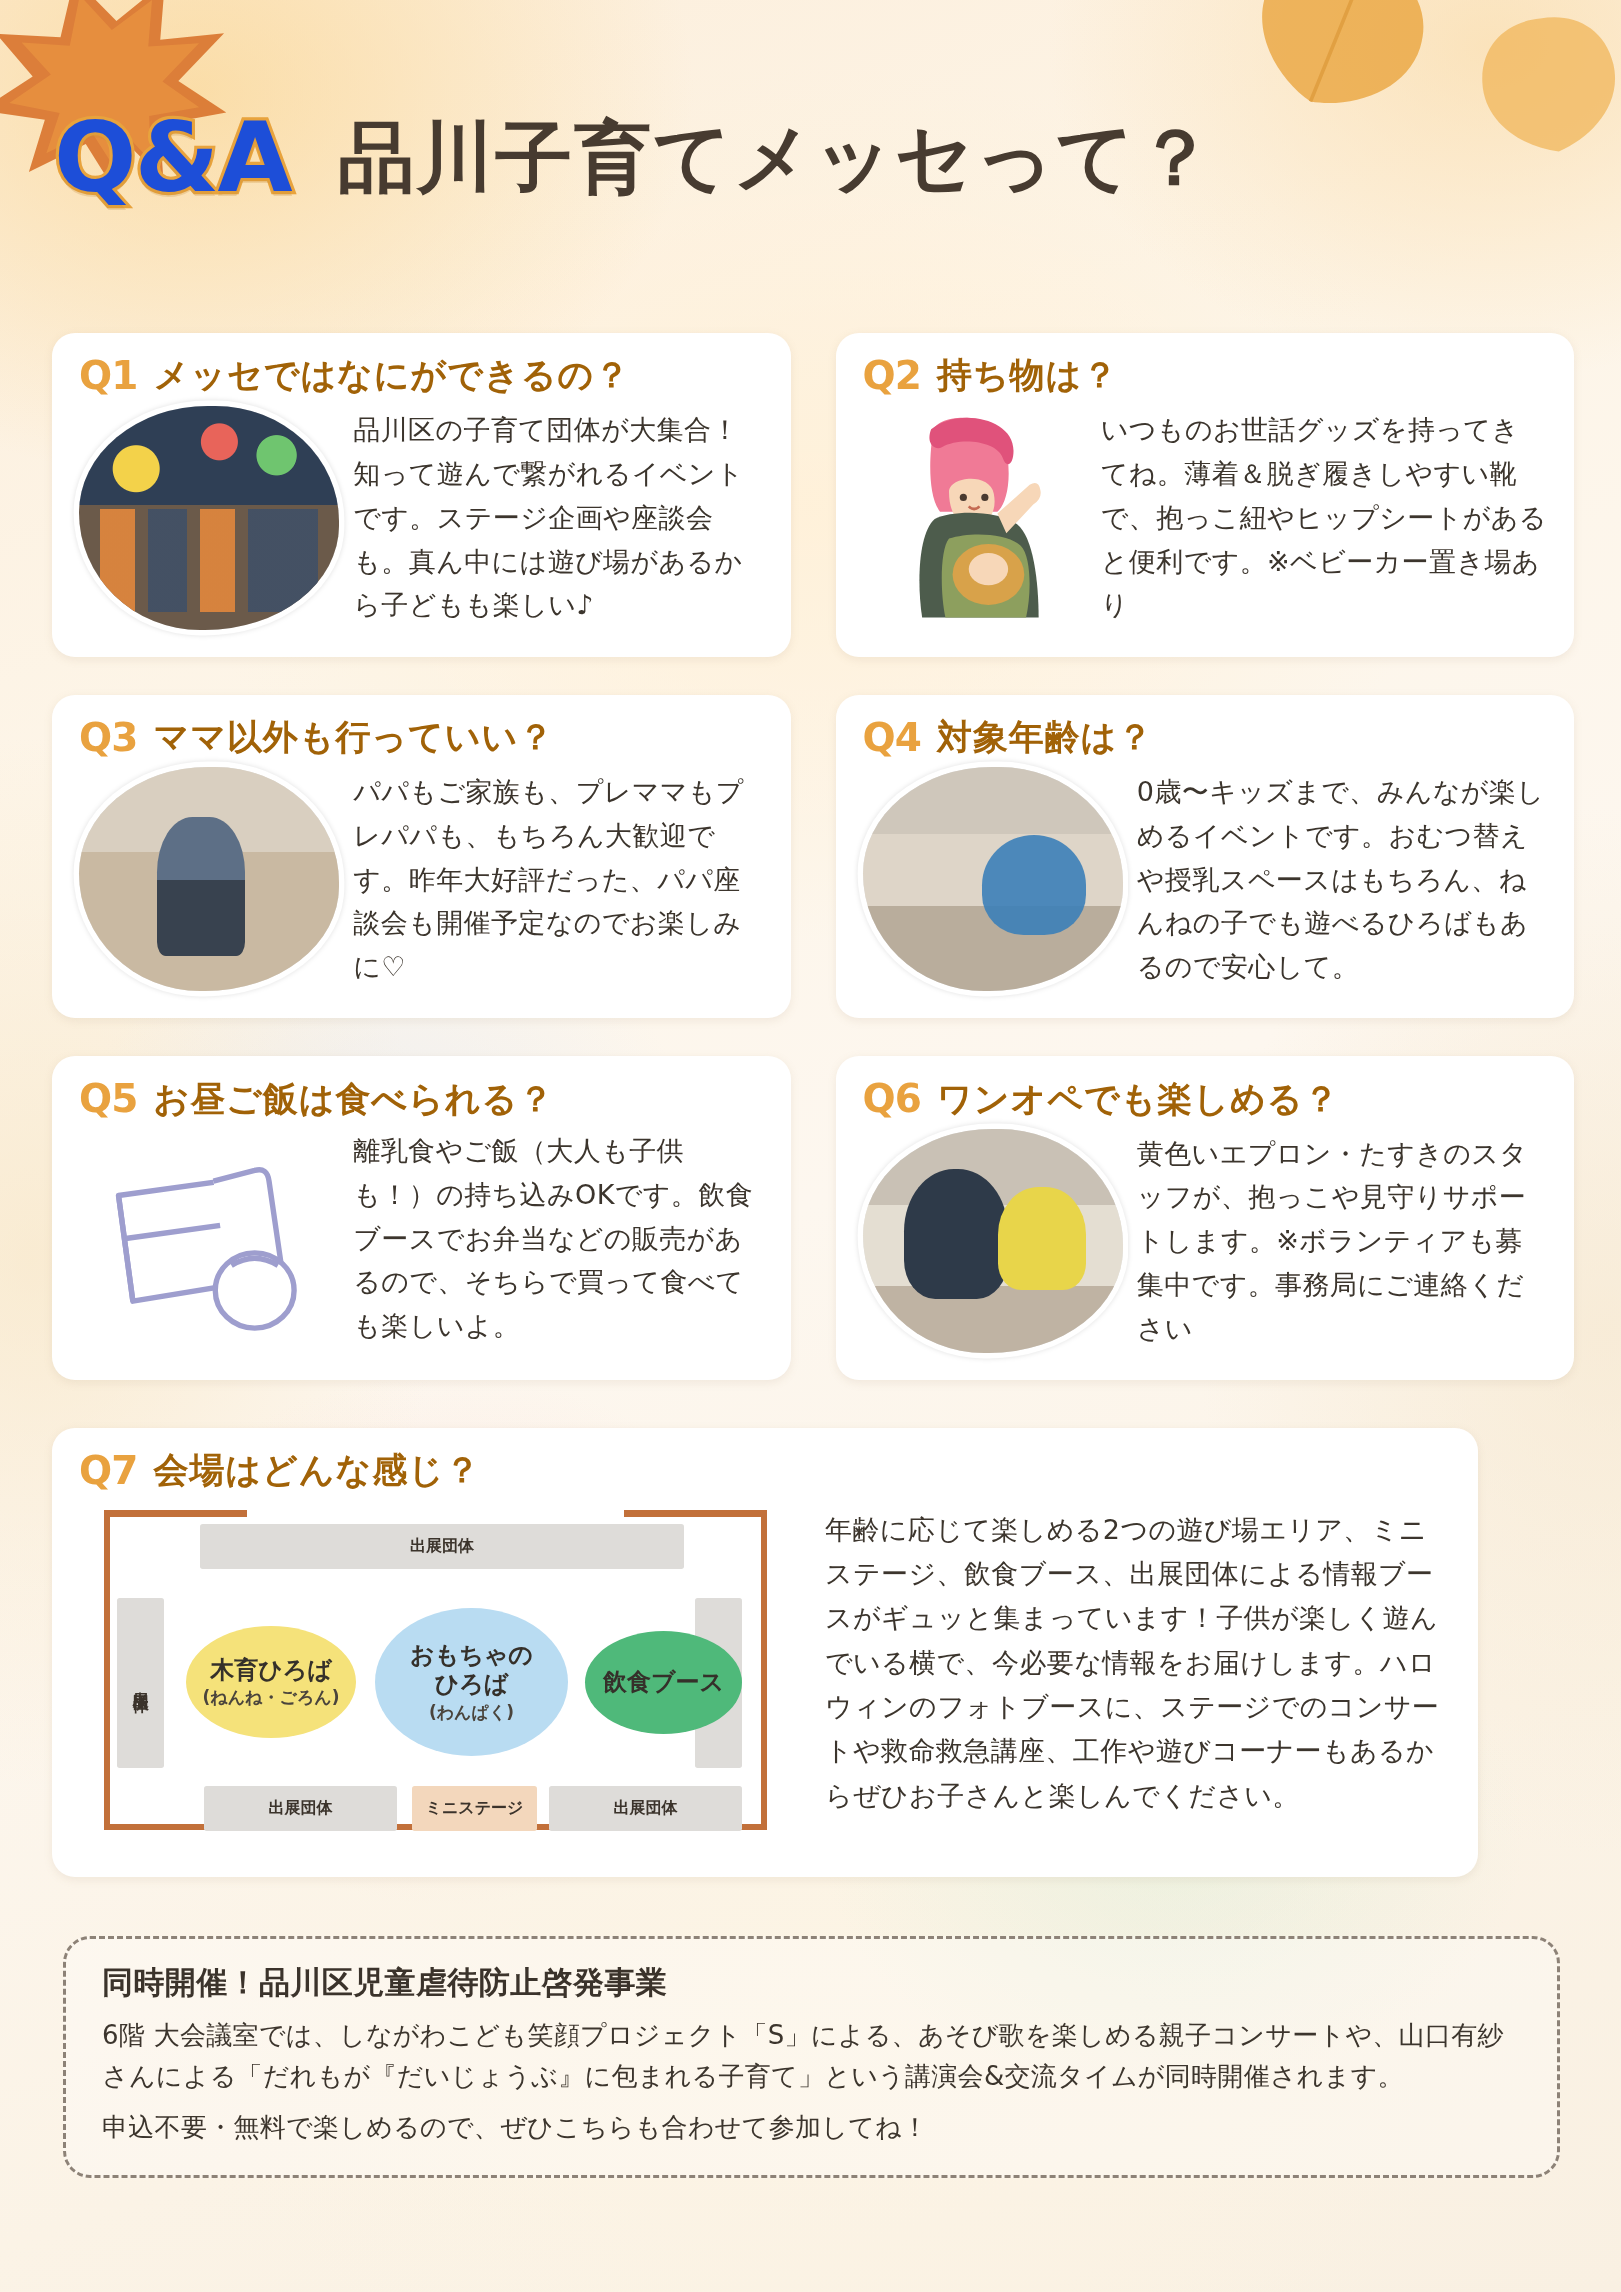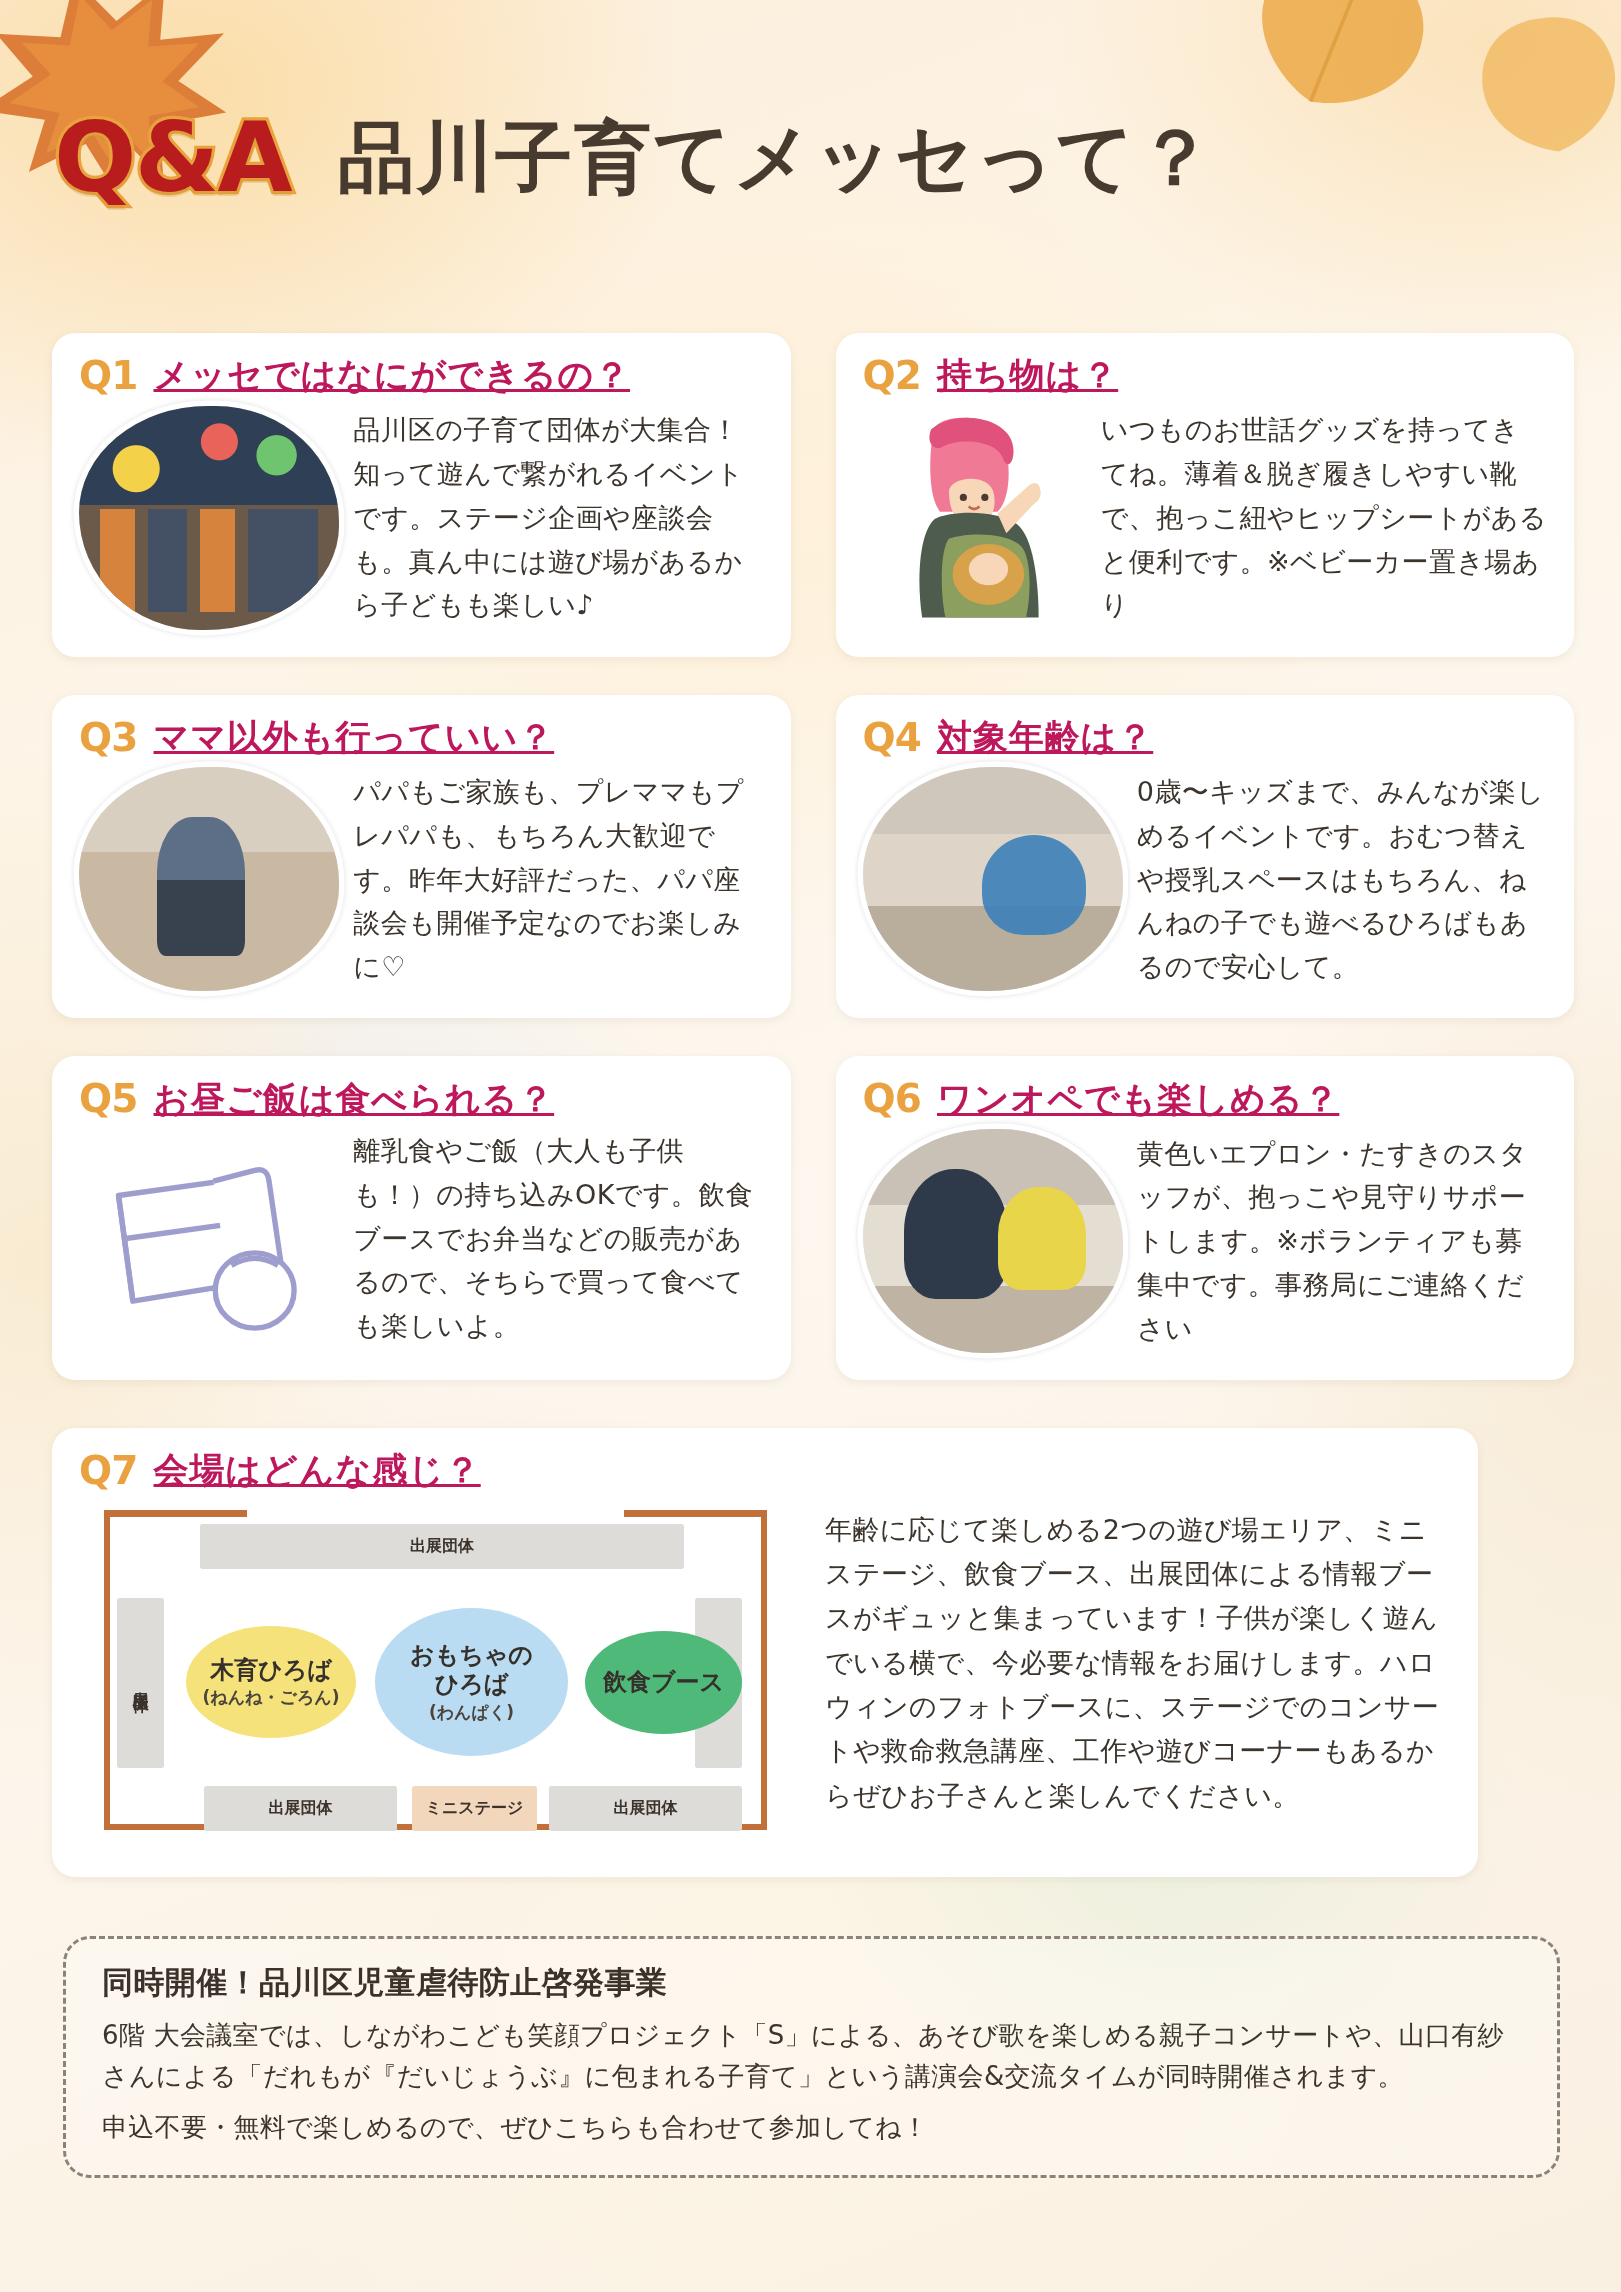--- a/index.html
+++ b/index.html
@@ -65,21 +65,21 @@
     display: flex;
     align-items: center;
     padding-left: 54px;
     box-sizing: border-box;
   }
   .qa-logo {
     font-family: "DejaVu Sans", sans-serif;
     font-size: 97px;
     font-weight: 700;
     letter-spacing: -1.8px;
-    color: #b91c1c;
+    color: #1d4ed8;
     -webkit-text-stroke: 6.3px #e8a33d;
     paint-order: stroke fill;
     text-shadow: 0 4.5px 0 rgba(200,140,50,0.25);
     line-height: 1;
     margin-right: 47px;
   }
   .header-title {
     font-family: "DejaVu Sans", sans-serif;
     font-size: 77px;
     font-weight: 700;
@@ -122,24 +122,23 @@
     font-size: 39px;
     font-weight: 700;
     color: #e9a23f;
     line-height: 1;
     letter-spacing: -0.9px;
   }
   .q-title {
     font-family: "DejaVu Sans", sans-serif;
     font-size: 35px;
     font-weight: 700;
-    color: #be185d;
+    color: #a16207;
     line-height: 1.1;
     letter-spacing: 0.9px;
-    text-decoration: underline;
   }
   .card-body {
     display: flex;
     gap: 14.3px;
     align-items: center;
   }
   .card-text {
     font-family: "DejaVu Sans", sans-serif;
     font-size: 27px;
     line-height: 1.62;

